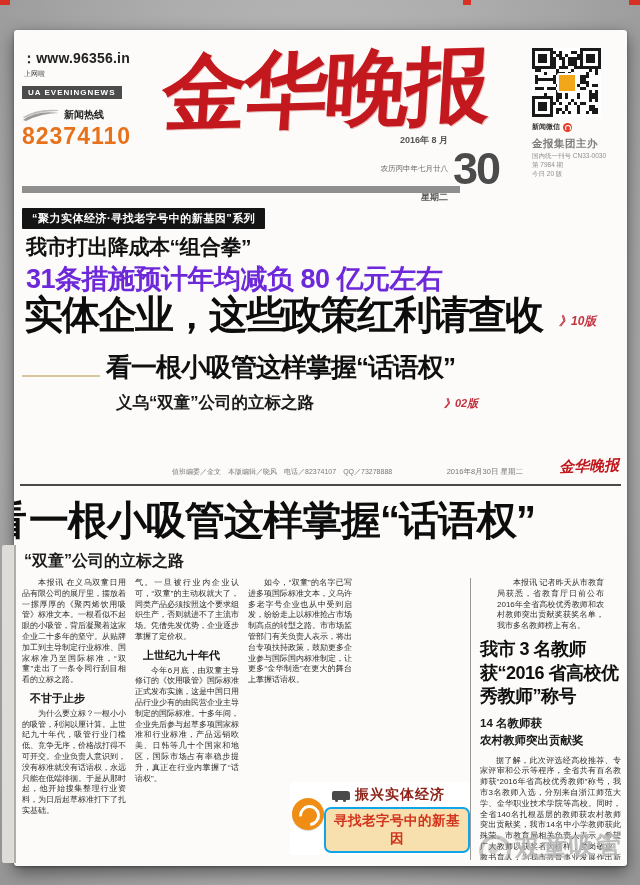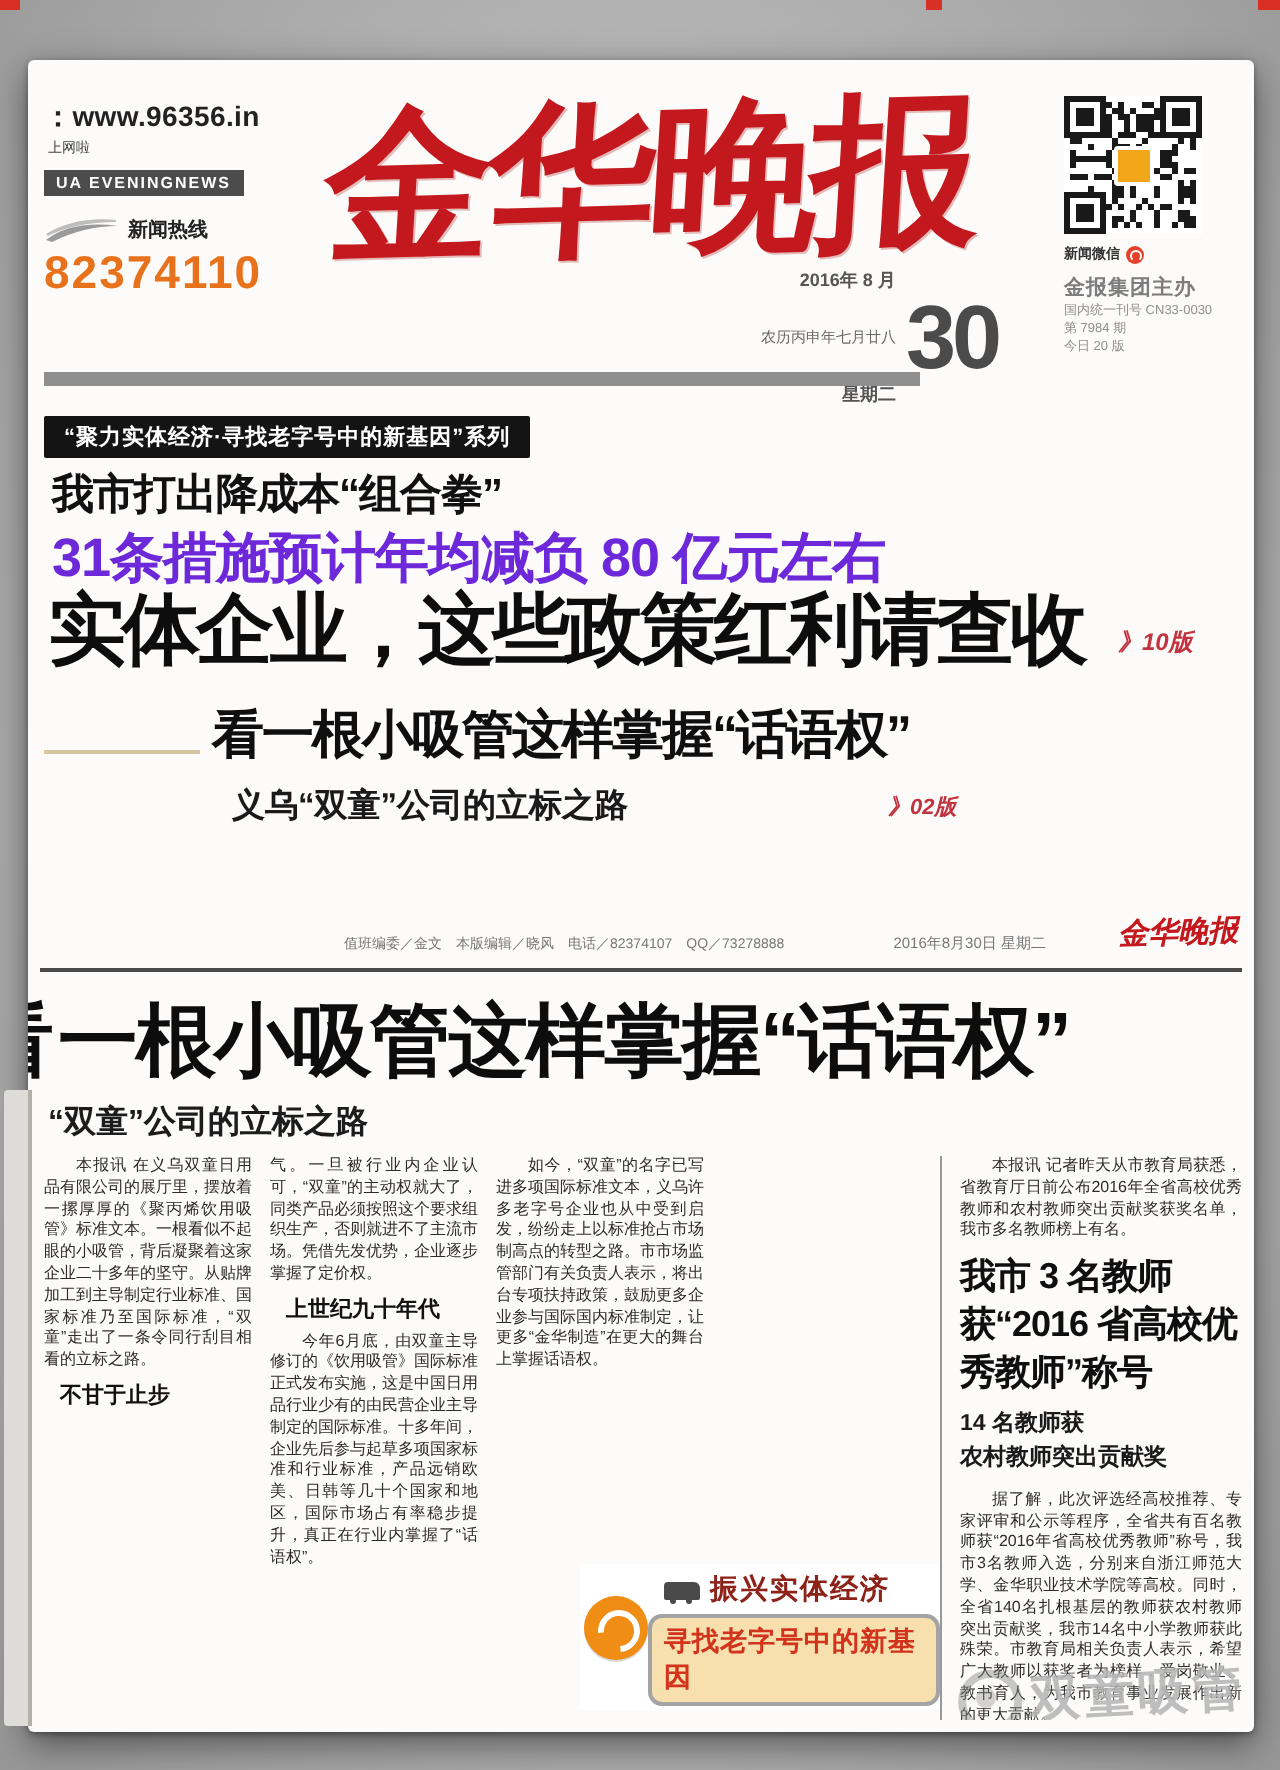--- a/index.html
+++ b/index.html
@@ -104,25 +104,25 @@
     background:#ef8d14;box-shadow:0 1px 0 rgba(0,0,0,.15)}
   .bubble::after{content:"";position:absolute;left:7px;top:7px;width:15px;height:15px;border-radius:50%;
     border:3.5px solid #fff;border-bottom-color:transparent;transform:rotate(40deg)}
   .bubble::before{content:"";position:absolute;left:4px;bottom:-3px;width:0;height:0;
     border:5px solid transparent;border-top-color:#ef8d14;transform:rotate(25deg)}
   .badge-row1{display:flex;align-items:center;gap:5px;margin:0 0 3px 8px}
   .bus{width:18px;height:9px;background:#4a4a4a;border-radius:2px 3px 1px 1px;position:relative}
   .bus::after{content:"";position:absolute;left:3px;bottom:-2px;width:3px;height:3px;border-radius:50%;
     background:#4a4a4a;box-shadow:8px 0 0 #4a4a4a}
   .badge-line1{font-size:14px;font-weight:800;color:#8c2218;letter-spacing:1px}
-  .badge-box{border:2px solid #a3a3a3;background:#f7dfae;border-radius:7px;padding:3px 6px;
-    font-size:13.5px;font-weight:800;color:#d2331c;letter-spacing:.5px;text-align:left}
+  .badge-box{border:2px solid #0ea5e9;background:#f7dfae;border-radius:7px;padding:3px 6px;
+    font-size:13.5px;font-weight:800;color:#d2331c;letter-spacing:.5px;text-align:center}
 
   .sidebar{flex:1;border-left:1px solid #999;padding-left:9px;position:relative;overflow:hidden}
-  .sb-intro{font-size:8px;line-height:10.8px;text-align:justify;color:#2c2c2c;margin:0 0 2px;text-indent:16px}
+  .sb-intro{font-size:8px;line-height:10.8px;text-align:justify;color:#2c2c2c;margin:0 17px 2px;text-indent:16px}
   .sb-headline{font-size:18px;font-weight:800;color:#0f0f0f;line-height:1.32;letter-spacing:-.5px;margin:6px 0 6px}
   .sb-subhead{font-size:11.5px;font-weight:bold;color:#1a1a1a;white-space:pre-line;line-height:1.45;margin:0 0 7px}
   .sb-body{font-size:8px;line-height:10.8px;text-align:justify;color:#2c2c2c;margin:0;text-indent:16px}
 
   .watermark{position:absolute;right:-2px;bottom:-4px;display:flex;align-items:center;gap:4px;
     transform:rotate(-3deg);pointer-events:none}
   .wm-circle{width:24px;height:24px;border-radius:50%;border:4px solid rgba(135,135,135,.45);position:relative}
   .wm-circle::after{content:"";position:absolute;left:5px;top:5px;width:10px;height:10px;border-radius:50%;
     background:rgba(135,135,135,.35)}
   .wm-text{font-size:25px;font-weight:900;color:rgba(125,125,125,.5);letter-spacing:2px;
@@ -643,20 +643,21 @@
   <div class="secbar-rule"></div>
 
   <div class="main-headline"><span class="cutchar"><span>看</span></span><span>一根小吸管这样掌握“话语权”</span></div>
   <div class="main-sub">“双童”公司的立标之路</div>
 
   <div class="bodyblock">
     <div class="cols">
       <div class="col">
         <p>本报讯 在义乌双童日用品有限公司的展厅里，摆放着一摞厚厚的《聚丙烯饮用吸管》标准文本。一根看似不起眼的小吸管，背后凝聚着这家企业二十多年的坚守。从贴牌加工到主导制定行业标准、国家标准乃至国际标准，“双童”走出了一条令同行刮目相看的立标之路。</p>
         <div class="subhead">不甘于止步</div>
+        <p>为什么要立标？一根小小的吸管，利润以厘计算。上世纪九十年代，吸管行业门槛低、竞争无序，价格战打得不可开交。企业负责人意识到，没有标准就没有话语权，永远只能在低端徘徊。于是从那时起，他开始搜集整理行业资料，为日后起草标准打下了扎实基础。</p>
       </div>
       <div class="col">
         <p style="text-indent:0">气。一旦被行业内企业认可，“双童”的主动权就大了，同类产品必须按照这个要求组织生产，否则就进不了主流市场。凭借先发优势，企业逐步掌握了定价权。</p>
         <div class="subhead">上世纪九十年代</div>
         <p>今年6月底，由双童主导修订的《饮用吸管》国际标准正式发布实施，这是中国日用品行业少有的由民营企业主导制定的国际标准。十多年间，企业先后参与起草多项国家标准和行业标准，产品远销欧美、日韩等几十个国家和地区，国际市场占有率稳步提升，真正在行业内掌握了“话语权”。</p>
       </div>
       <div class="col">
         <p>如今，“双童”的名字已写进多项国际标准文本，义乌许多老字号企业也从中受到启发，纷纷走上以标准抢占市场制高点的转型之路。市市场监管部门有关负责人表示，将出台专项扶持政策，鼓励更多企业参与国际国内标准制定，让更多“金华制造”在更大的舞台上掌握话语权。</p>
       </div>
 

